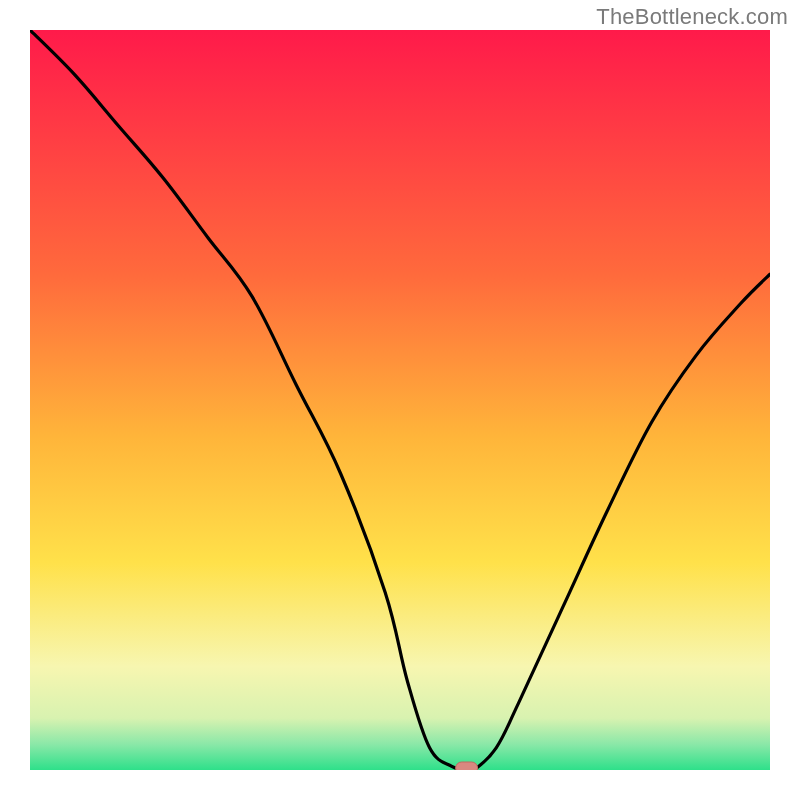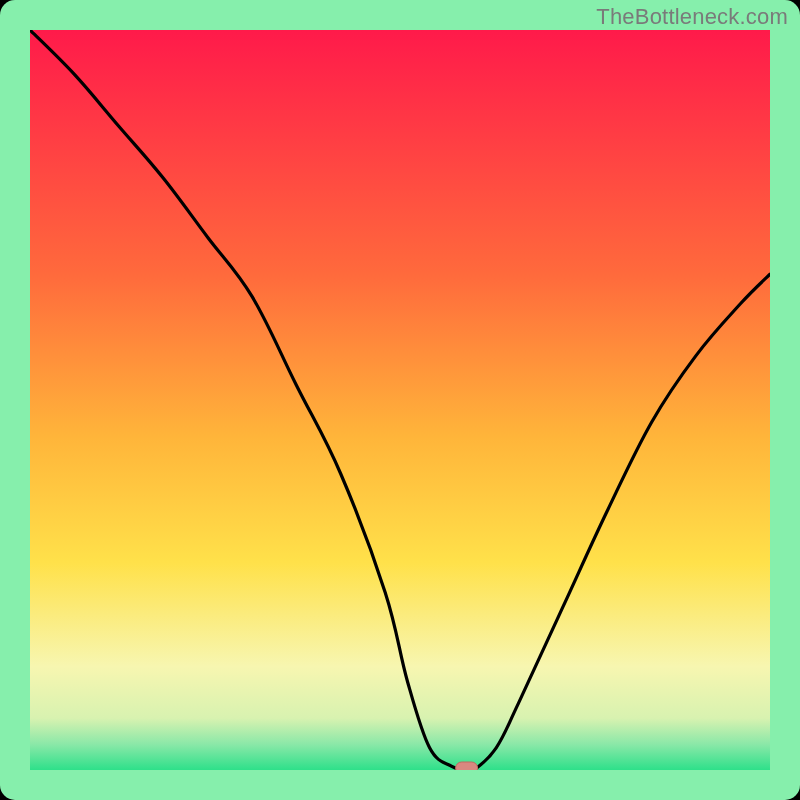--- a/index.html
+++ b/index.html
@@ -10,22 +10,21 @@
     background: #000;
     overflow: hidden;
     font-family: Arial, Helvetica, sans-serif;
   }
   .frame {
     position: absolute;
     left: 0;
     top: 0;
     width: 800px;
     height: 800px;
-    background: #86efac;
-    border-radius: 15px;
+    background: #ffffff;
   }
   .watermark {
     position: absolute;
     top: 4px;
     right: 12px;
     color: #7a7a7a;
     font-size: 22px;
     font-weight: 500;
     letter-spacing: 0.2px;
   }

